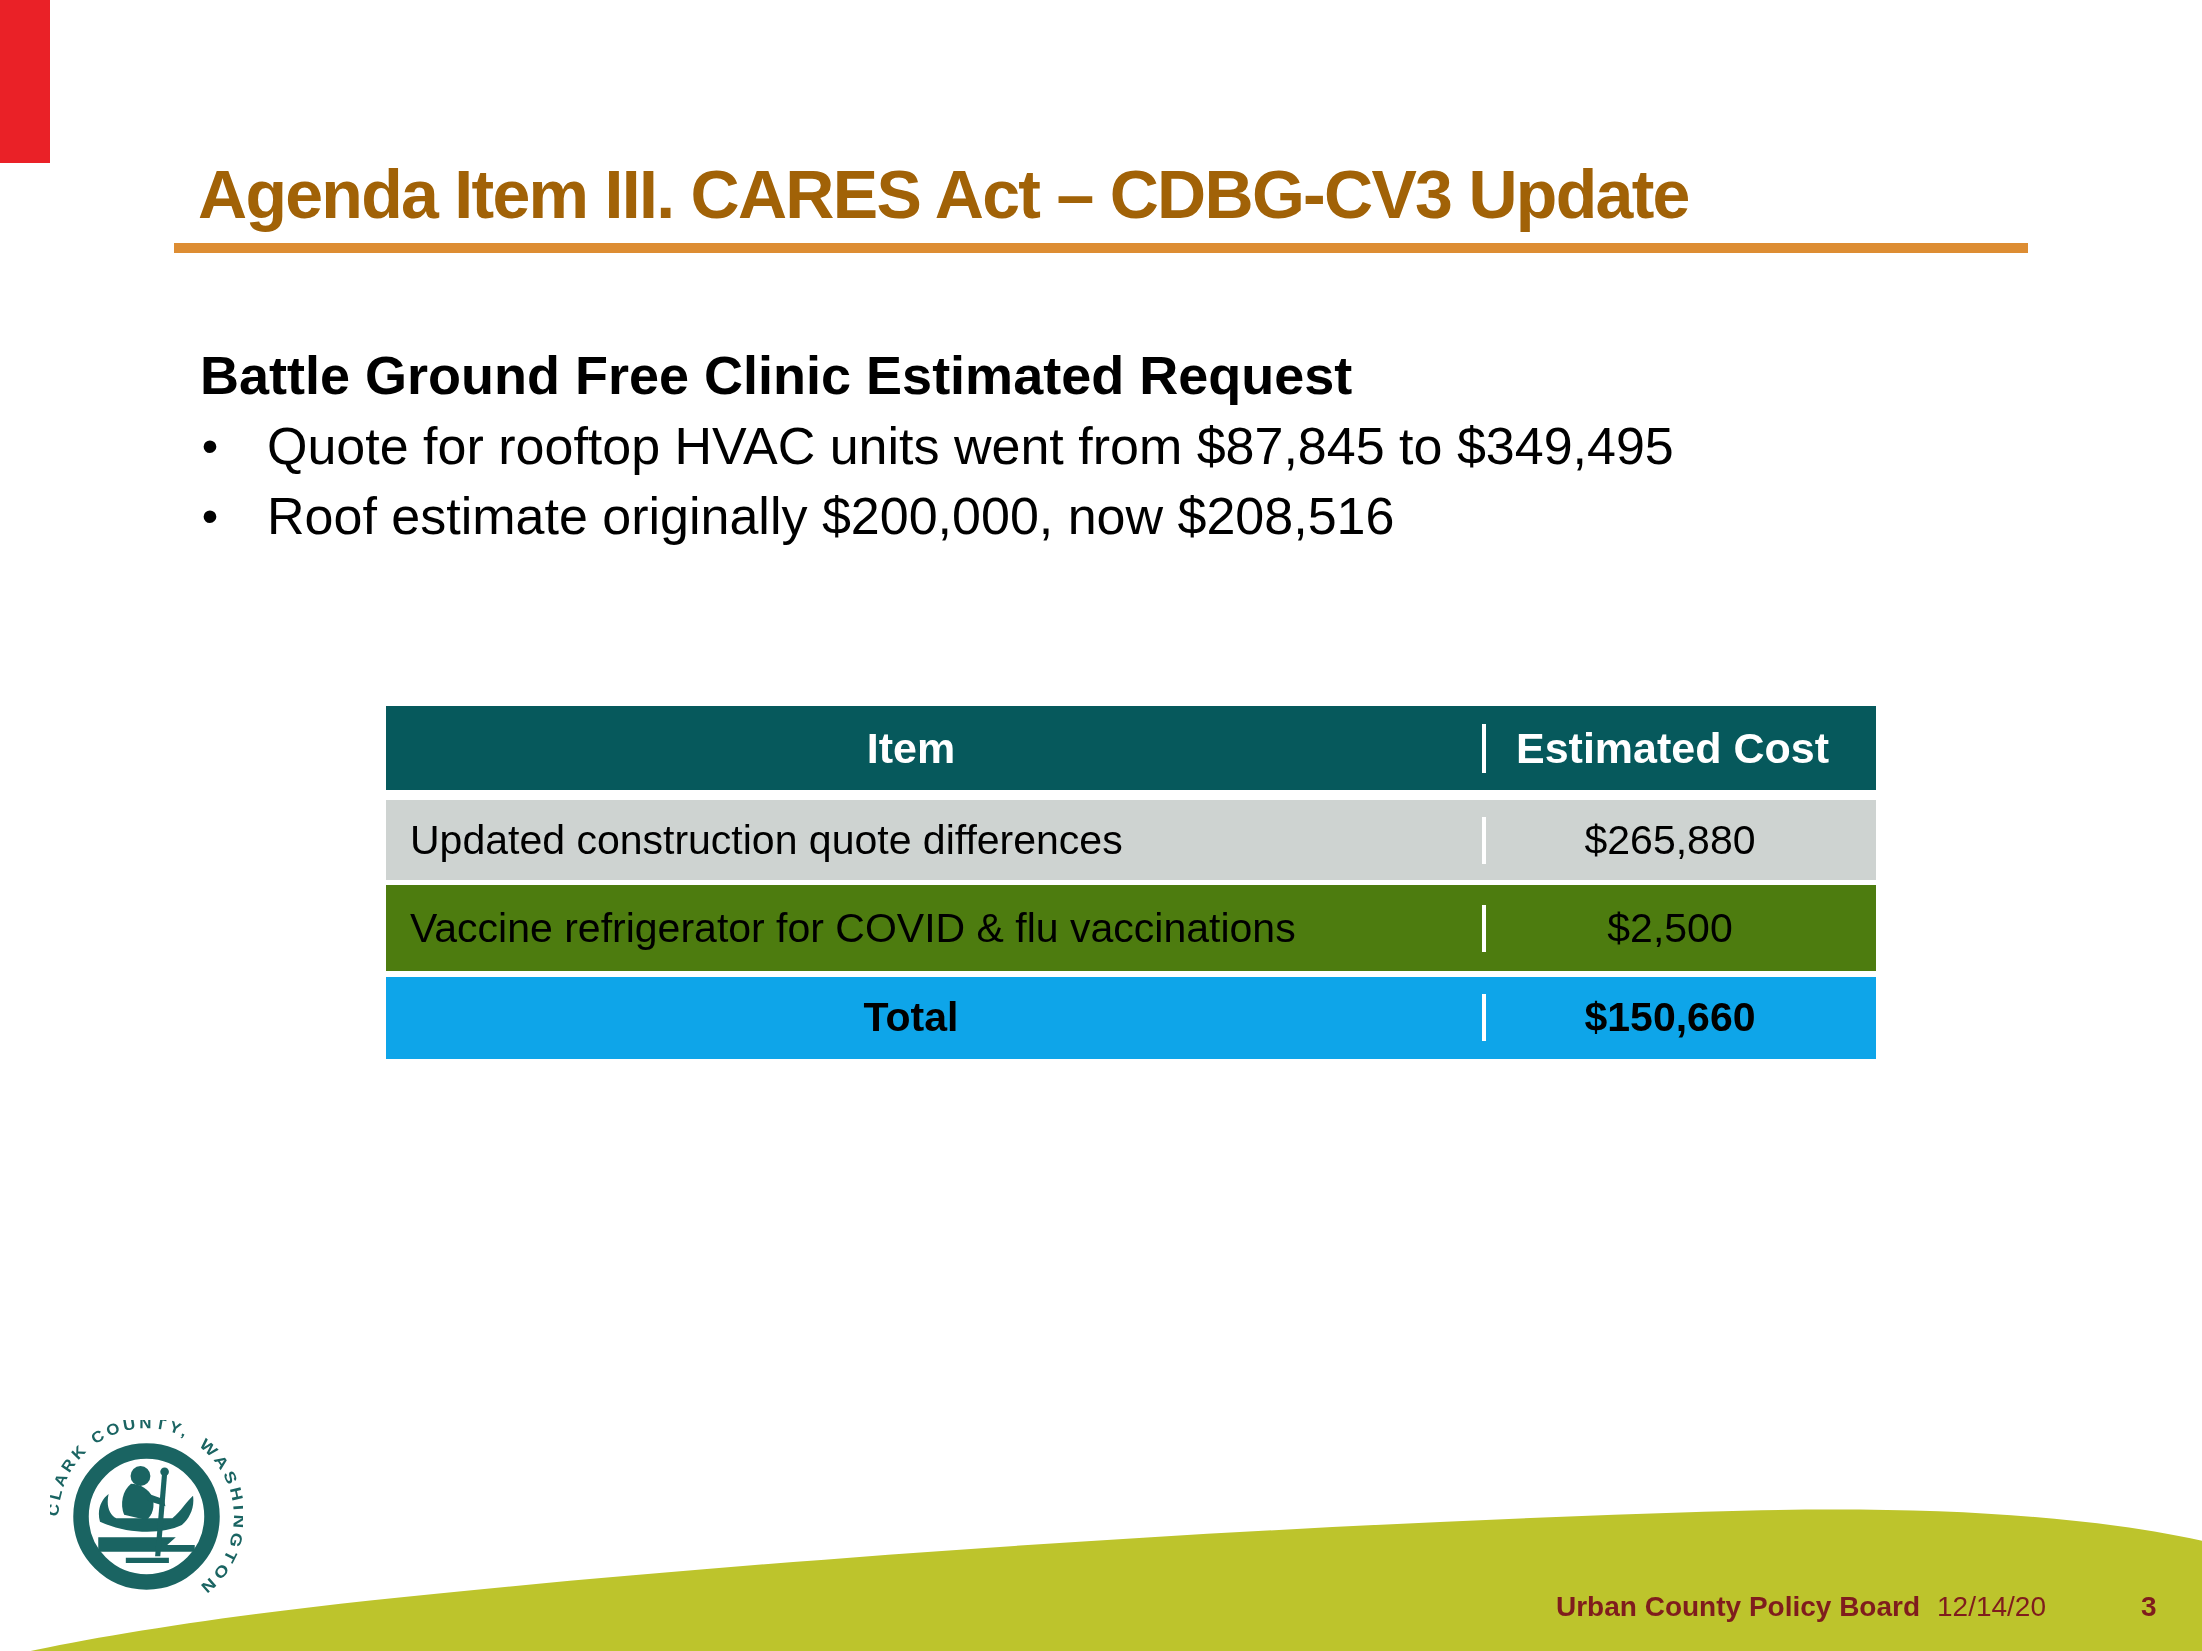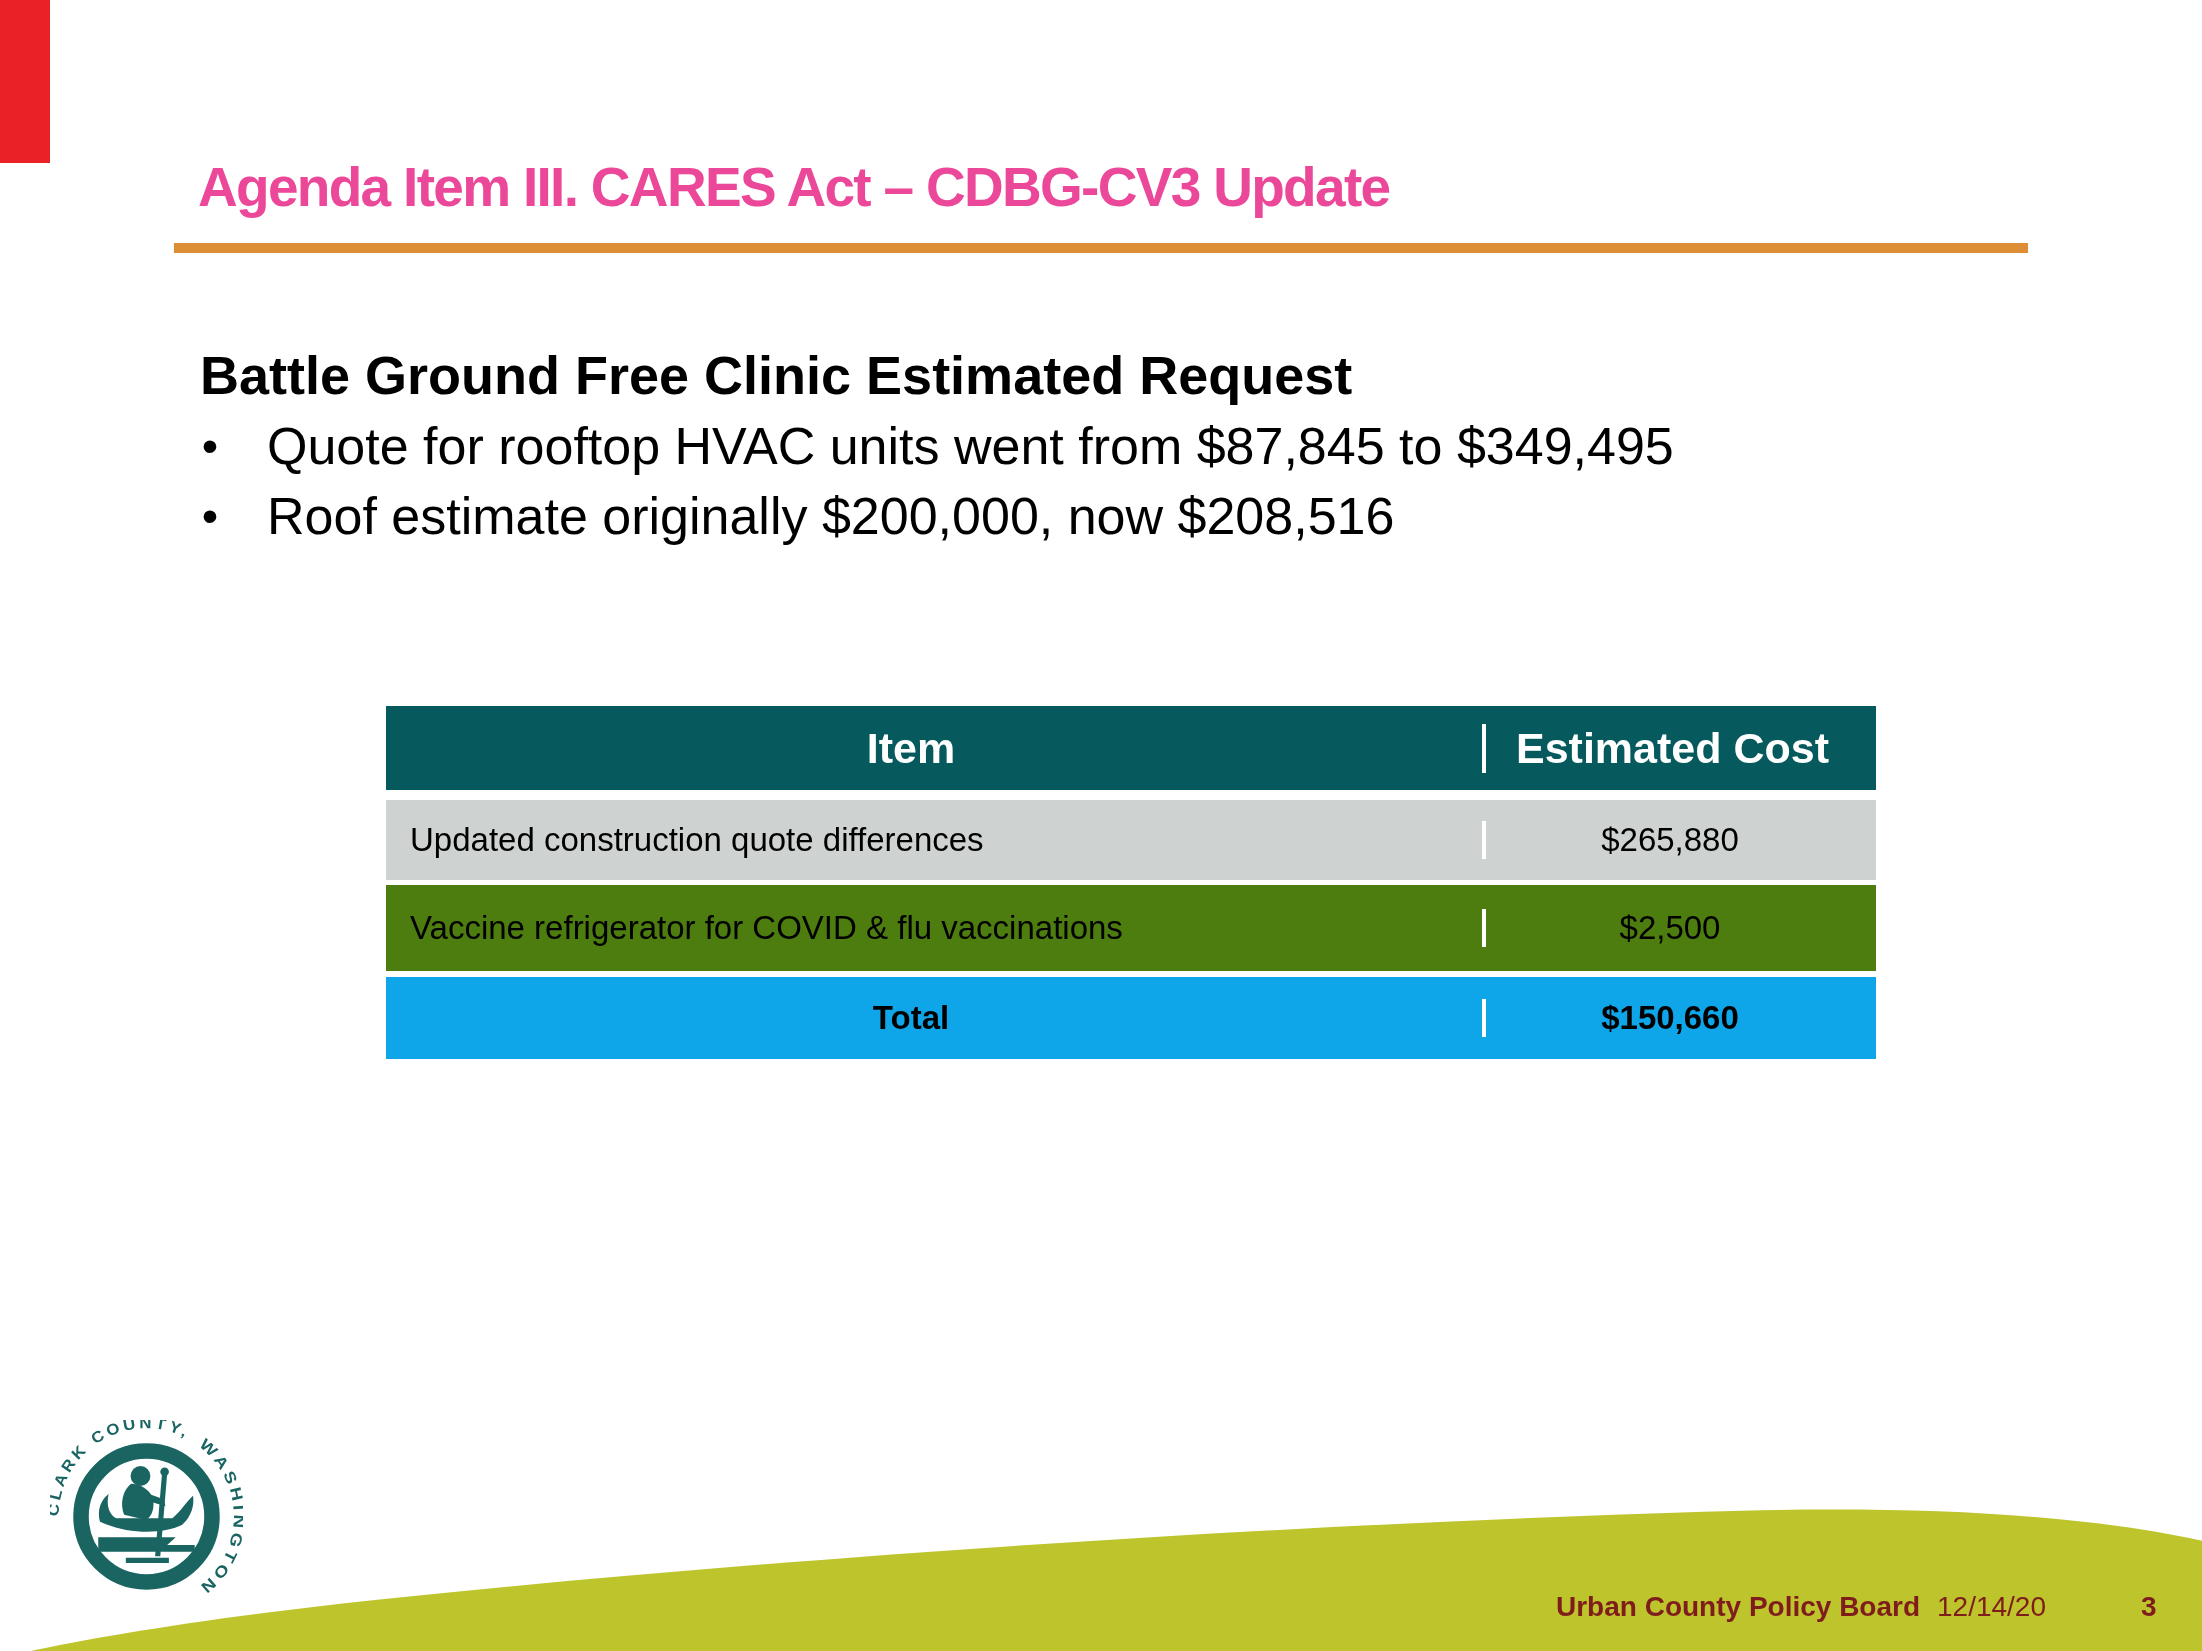--- a/index.html
+++ b/index.html
@@ -8,21 +8,21 @@
     background:#ffffff; overflow:hidden;
     font-family:"Liberation Sans", sans-serif;
   }
 
   
   .red-accent { position:absolute; left:0; top:0; width:50px; height:163px; background:#ea2127; }
 
   
   .slide-title {
     position:absolute; left:198px; top:160px;
-    font-size:55px; font-weight:bold; color:#ec4899;
+    font-size:68px; font-weight:bold; color:#a16207;
     letter-spacing:-1.7px; white-space:nowrap; line-height:1;
   }
   .title-underline {
     position:absolute; left:174px; top:243px; width:1854px; height:9.5px;
     background:#dd8d33;
   }
 
   
   .section-heading {
     position:absolute; left:200px; top:344px;
@@ -37,21 +37,21 @@
   .bullet-item::before { content:"\2022"; position:absolute; left:1.7px; top:0; font-size:47px; }
 
   
   .request-table { position:absolute; left:386px; top:706px; width:1490px; }
   .t-row { display:flex; align-items:center;gap:46px; }
   .t-col1 { width:1050px; box-sizing:border-box; }
   .t-col2 { flex:1; box-sizing:border-box; border-left:4.3px solid #ffffff; text-align:center; padding-right:22px; }
   .t-head { height:84px; margin-bottom:10.3px; background:#06595c; color:#ffffff; font-weight:bold; font-size:43px; }
   .t-head .t-col1 { text-align:center; }
   .t-head .t-col2 { text-align:center; padding-right:17px; }
-  .t-body { font-size:33px; color:#000000; }
+  .t-body { font-size:41px; color:#000000; }
   .t-r1 { height:80px;  margin-bottom:5.2px; background:#ced3d1; }
   .t-r2 { height:86px; margin-bottom:5.2px; background:#4d7c0f; }
   .t-r3 { height:82px;  background:#0ea5e9; font-weight:bold; }
   .t-r1 .t-col1, .t-r2 .t-col1 { padding-left:24px; }
   .t-r3 .t-col1 { text-align:center; }
 
   
   .bottom-swoosh { position:absolute; left:0; top:0; width:2203px; height:1652px; pointer-events:none; }
 
   

